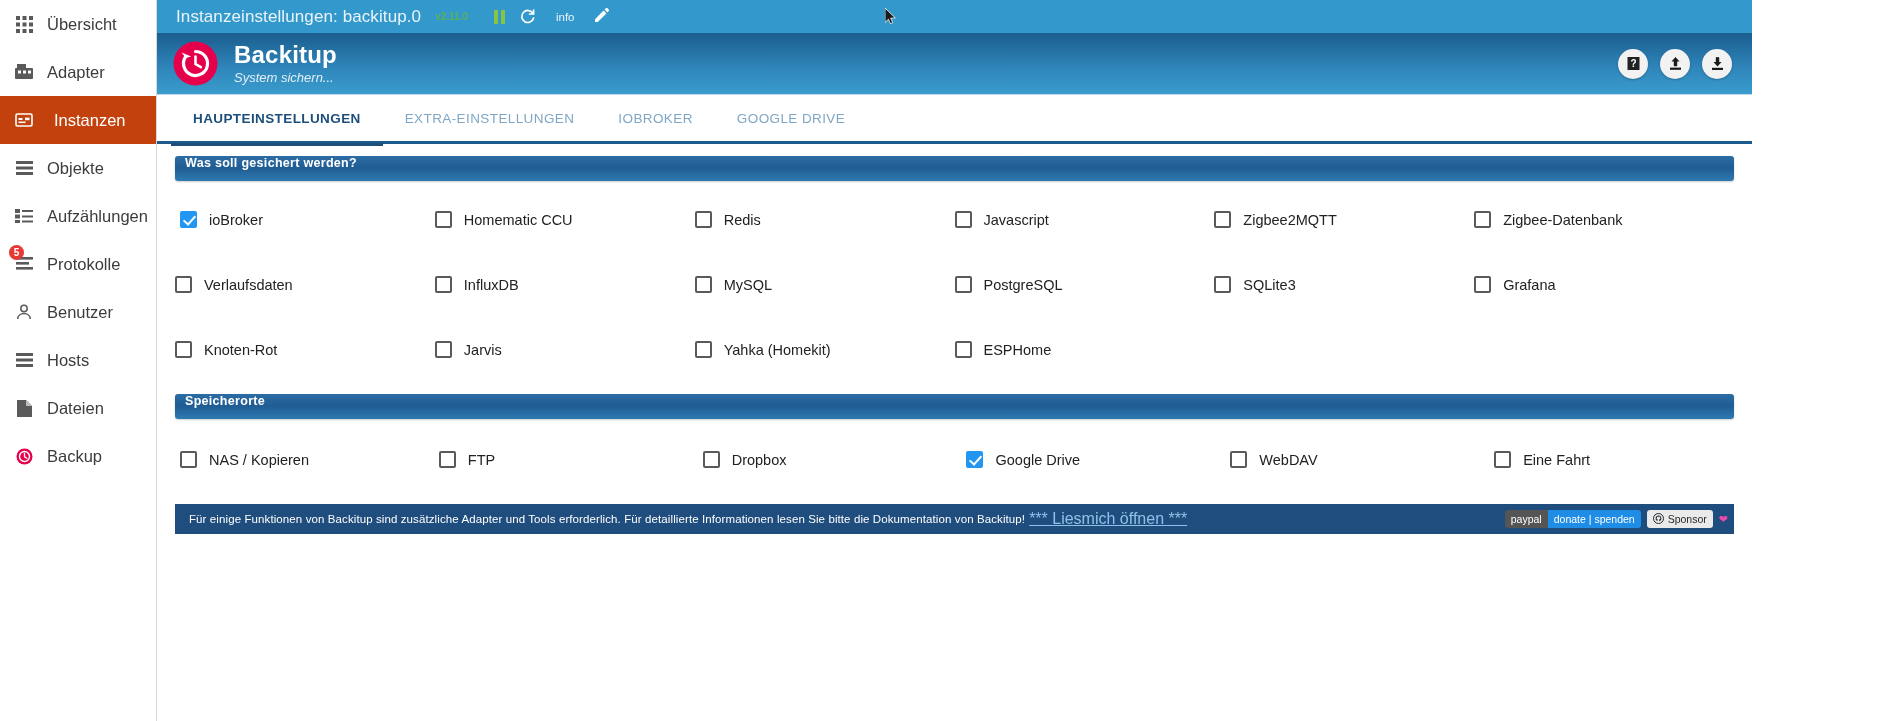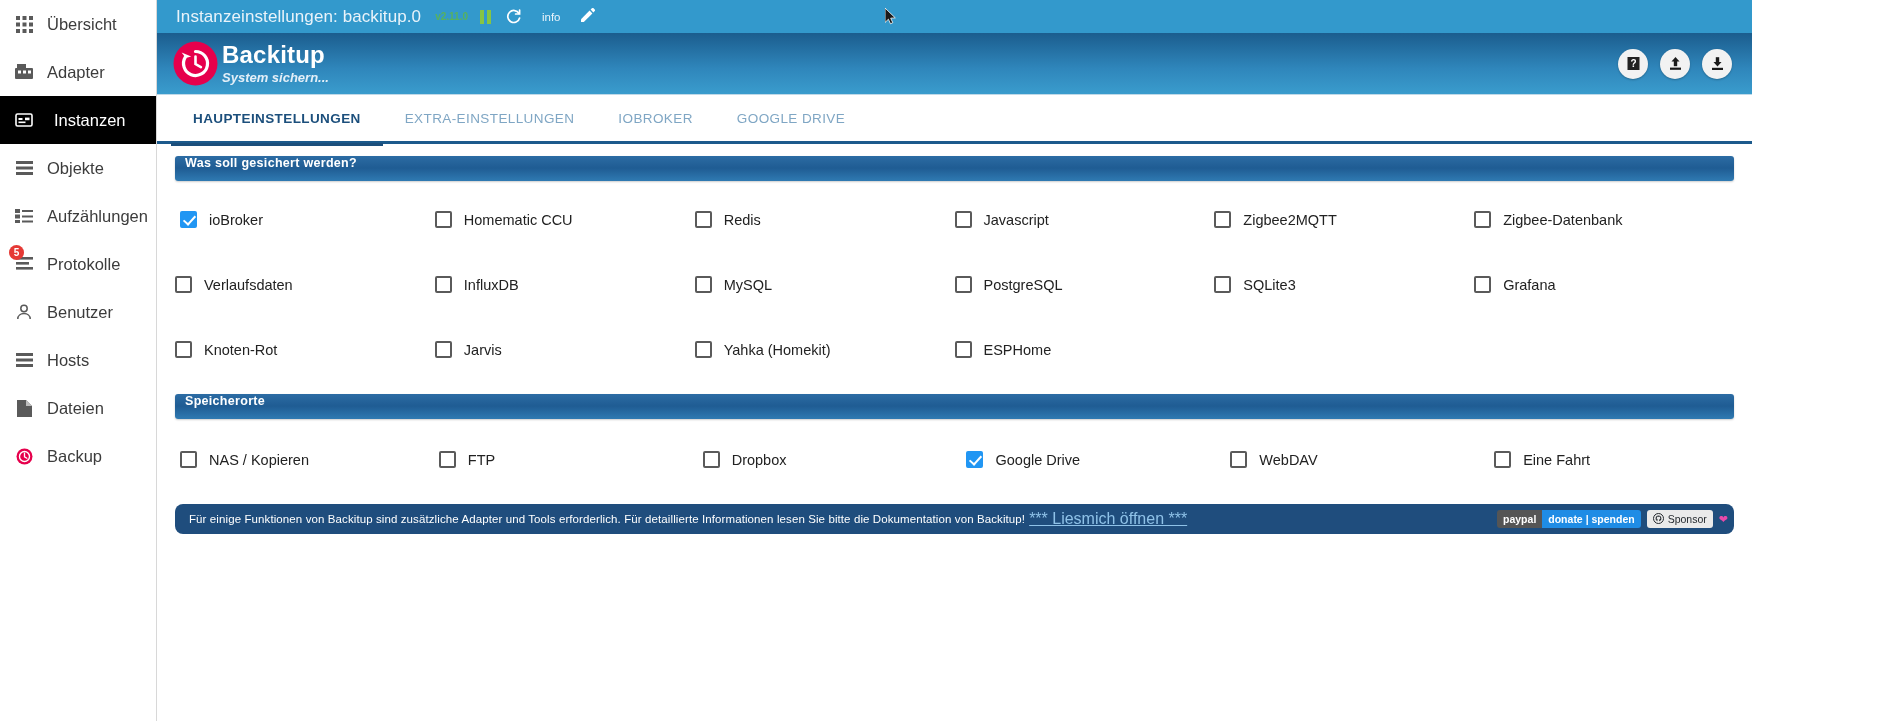--- a/index.html
+++ b/index.html
@@ -29,21 +29,21 @@
     display: flex;
     align-items: center;
     height: 48px;
     padding-left: 14px;
     gap: 13px;
     color: #3c3c3c;
     font-size: 16.5px;
     cursor: pointer;
     position: relative;
   }
-  .side-item.active { background: #000000; color: #ffffff; gap: 20px; }
+  .side-item.active { background: #c2410c; color: #ffffff; gap: 20px; }
   .side-item .ico {
     width: 20px; height: 20px;
     display: flex; align-items: center; justify-content: center;
     flex: 0 0 20px;
     position: relative;
   }
   .side-item .ico svg { display: block; }
   .side-label { white-space: nowrap; }
   .badge {
     position: absolute;
@@ -67,21 +67,21 @@
     background: #3399cc;
     display: flex;
     align-items: center;
     padding-left: 19px;
     gap: 0px;
     color: #ffffff;
     position: relative;
   }
   .topbar-title { font-size: 17px; color: #e9f3fa; letter-spacing: .1px; }
   .topbar-version { font-size: 10px; color: #57b15f; margin-left: 14px; font-weight: 700; }
-  .topbar-icons { display: flex; align-items: center; gap: 14px; margin-left: 12px; }
+  .topbar-icons { display: flex; align-items: center; gap: 14px; margin-left: 26px; }
   .pause-ico { display: flex; gap: 3px; }
   .pause-ico i { display: block; width: 4px; height: 14px; background: #86c544; }
   .refresh-ico svg { display: block; }
   .info-txt { font-size: 11.5px; color: #eaf4fb; margin-left: 6px; }
   .pencil-ico { margin-left: 6px; }
 
   .cursor {
     position: absolute;
     left: 728px; top: 8px;
     width: 12px; height: 18px;
@@ -92,23 +92,23 @@
   .brandbar {
     height: 62px;
     background: linear-gradient(to bottom, #1b5d8e 0%, #2f86bb 58%, #3a9ccd 100%);
     display: flex;
     align-items: center;
     padding-left: 16px;
     position: relative;
     border-bottom: 1px solid #bfd9e8;
   }
   .brand-logo { width: 45px; height: 45px; flex: 0 0 45px; }
-  .brand-text { margin-left: 4px; line-height: 1; }
+  .brand-text { margin-left: 16px; line-height: 1; }
   .brand-title { font-size: 24px; font-weight: 700; color: #ffffff; letter-spacing: .2px; }
-  .brand-sub { font-size: 13px; font-style: italic; color: #e3eff8; margin-top: 4px; font-weight: bold; }
+  .brand-sub { font-size: 13px; font-style: italic; color: #e3eff8; margin-top: 4px; }
   .brand-actions {
     position: absolute;
     right: 20px; top: 50%; transform: translateY(-50%);
     display: flex; gap: 12px;
   }
   .circ-btn {
     width: 30px; height: 30px; border-radius: 50%;
     background: #f2f2f2;
     display: flex; align-items: center; justify-content: center;
     cursor: pointer;
@@ -195,30 +195,30 @@
     border: solid #fff;
     border-width: 0 2px 2px 0;
     transform: rotate(42deg);
   }
   .cb-label { font-size: 14.5px; color: #222; white-space: nowrap; }
 
   .notice {
     margin: 12px 18px 0 18px;
     min-height: 30px;
     background: #1f4d7d;
-    border-radius: 8px;
+    border-radius: 0;
     display: flex;
     align-items: center;
     padding: 0 6px 0 14px;
     position: relative;
   }
   .notice-text { font-size: 11.5px; color: #ffffff; letter-spacing: .1px; }
   .notice-link { color: #8fc2e8; text-decoration: underline; margin-left: 4px; }
   .notice-badges { margin-left: auto; display: flex; align-items: center; gap: 6px; }
-  .badge-pill { display: flex; height: 18px; border-radius: 3px; overflow: hidden; font-size: 10.5px; font-weight: bold; }
+  .badge-pill { display: flex; height: 18px; border-radius: 3px; overflow: hidden; font-size: 10.5px; }
   .badge-pill .l { background: #555; color: #fff; padding: 0 6px; display: flex; align-items: center; }
   .badge-pill .r { background: #1f8ce5; color: #fff; padding: 0 6px; display: flex; align-items: center; }
   .badge-sponsor {
     display: flex; align-items: center; gap: 4px;
     background: #eaeaea; color: #24292e;
     height: 18px; padding: 0 6px; border-radius: 3px;
     font-size: 10.5px;
   }
   .heart { color: #ea4aaa; font-size: 11px; }
 

